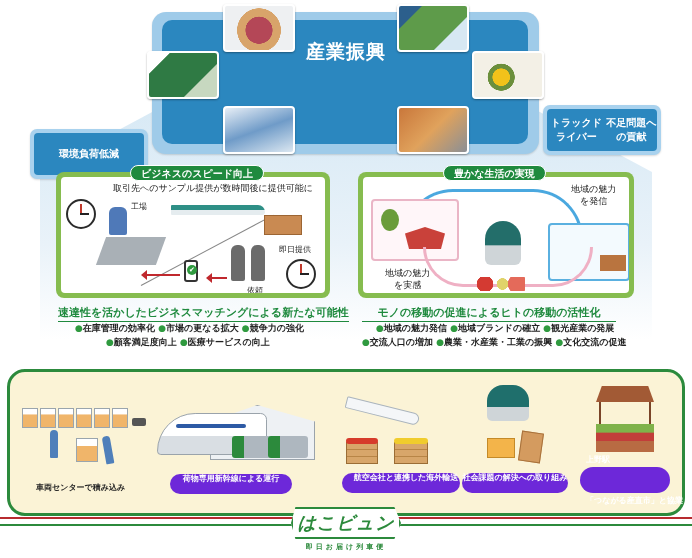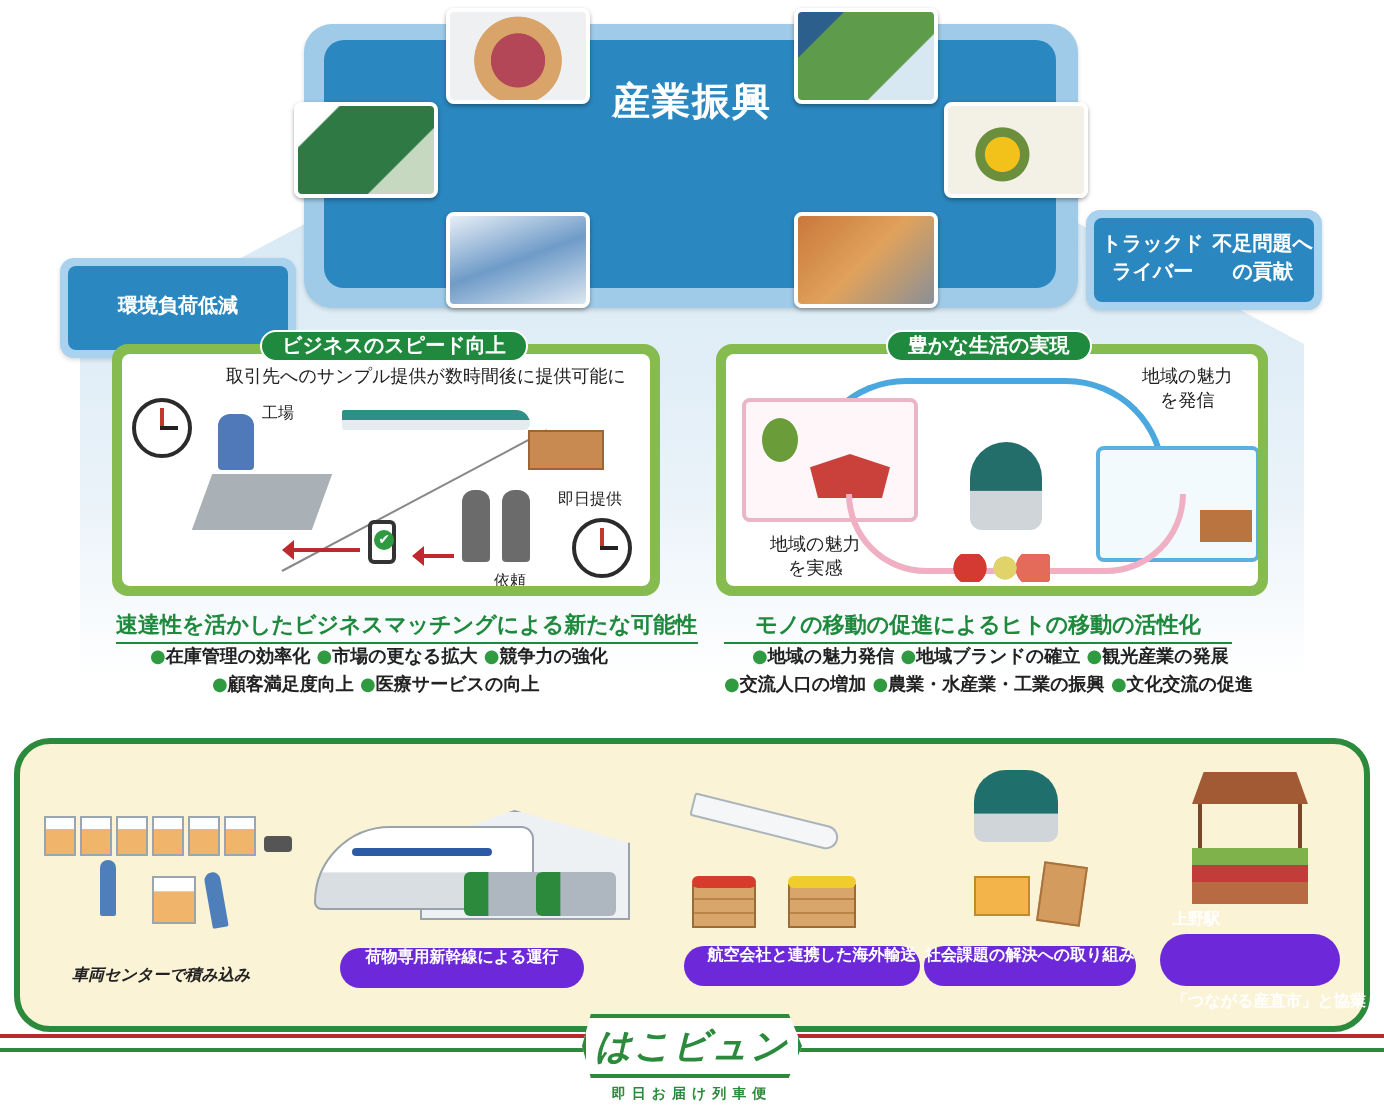--- a/index.html
+++ b/index.html
@@ -108,21 +108,21 @@
   .bottom-panel {
     position: absolute; left: 7px; top: 369px; width: 678px; height: 147px;
     background: #fbf3d6; border: 3px solid #2c8a3c; border-radius: 18px;
   }
   .bottom-band-red { position: absolute; left: 0; top: 517px; width: 692px; height: 2px; background: #b72b2f; }
   .red-pill {
     position: absolute; height: 20px; background: #6d28d9; color: #fff; border-radius: 10px;
     font-size: 8px; font-weight: bold; display: flex; align-items: flex-start; justify-content: center;
     text-align: center; line-height: 10px; white-space: nowrap; padding: 0 6px; gap: 31px;
   }
-  .plain-label { position: absolute; font-size: 8px; font-weight: bold; color: #222; white-space: nowrap; font-style: italic; }
+  .plain-label { position: absolute; font-size: 8px; font-weight: bold; color: #222; white-space: nowrap; }
 
   .cart { position: absolute; width: 16px; height: 20px; border: 1px solid #9aa5ad; background: linear-gradient(180deg, #fff 0 30%, #f0b56a 31%); }
   .worker { position: absolute; width: 8px; height: 28px; background: #4f7fba; border-radius: 4px 4px 1px 1px; }
   .shinkansen-white {
     position: absolute; left: 157px; top: 413px; width: 110px; height: 42px;
     background: linear-gradient(180deg, #ffffff 0 55%, #d9dee3 56%);
     border-radius: 60px 10px 6px 6px; border: 1px solid #9aa3ab;
   }
   .shinkansen-white::after { content: ""; position: absolute; left: 18px; top: 10px; width: 70px; height: 4px; background: #2d5aa5; border-radius: 2px; }
   .warehouse {

